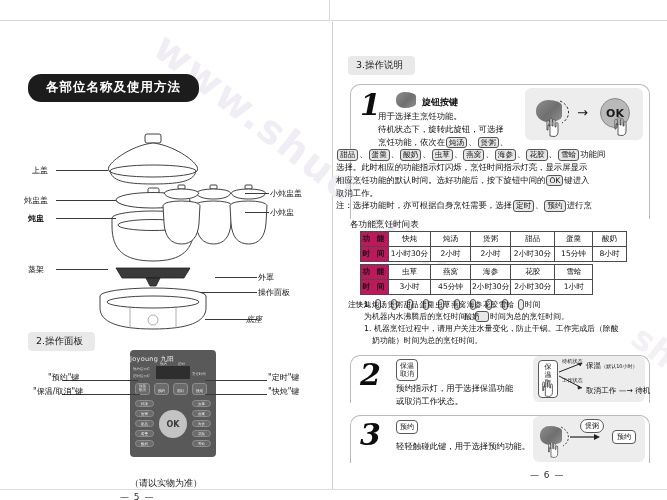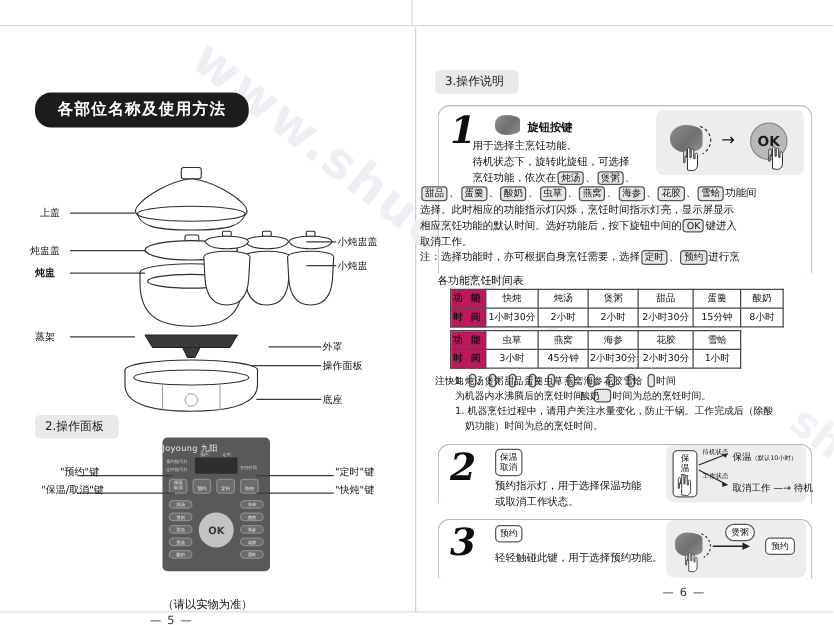--- a/index.html
+++ b/index.html
@@ -325,21 +325,21 @@
     <div class="lbl" style="left:32px; top:143px;">上盖</div>
     <div class="lbl" style="left:24px; top:173px;">炖盅盖</div>
     <div class="lbl" style="left:28px; top:191px;font-weight:bold;">炖盅</div>
     <div class="lbl" style="left:28px; top:242px;">蒸架</div>
 
     <div class="lbl" style="left:270px; top:166px;">小炖盅盖</div>
     <div class="lbl" style="left:270px; top:185px;">小炖盅</div>
 
     <div class="lbl" style="left:258px; top:250px;">外罩</div>
     <div class="lbl" style="left:258px; top:265px;">操作面板</div>
-    <div class="lbl" style="left:258px; top:292px;">底座</div>
+    <div class="lbl" style="left:246px; top:292px;font-style:italic;">底座</div>
 
     <div class="sub-head" id="sub-panel">2.操作面板</div>
 
     <div class="cpanel">
       <div class="cp-brand">Joyoung 九阳</div>
       <div class="cp-sidetxt" style="left:3px; top:17px;">预约指示灯</div>
       <div class="cp-sidetxt" style="left:3px; top:24px;">定时指示灯</div>
       <div class="cp-sidetxt" style="left:30px; top:12px;">预约</div>
       <div class="cp-sidetxt" style="left:48px; top:12px;">定时</div>
       <div class="cp-screen"></div>

